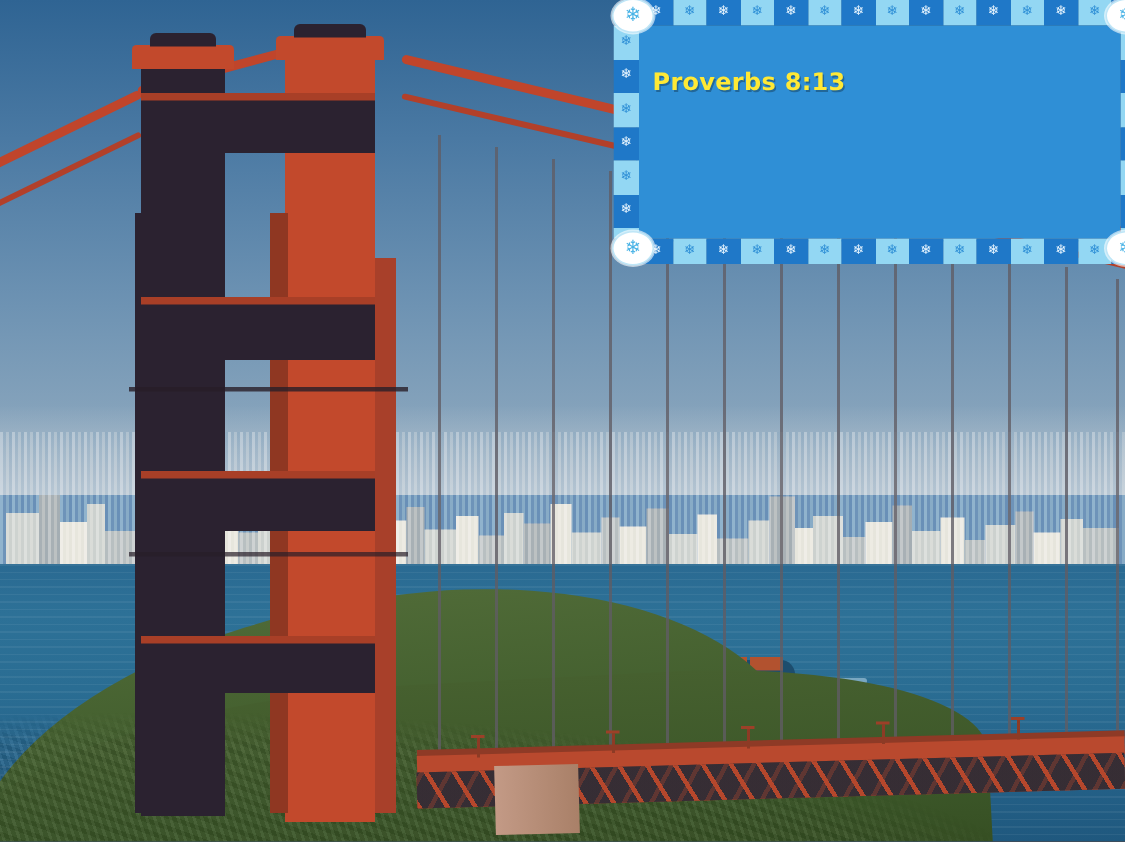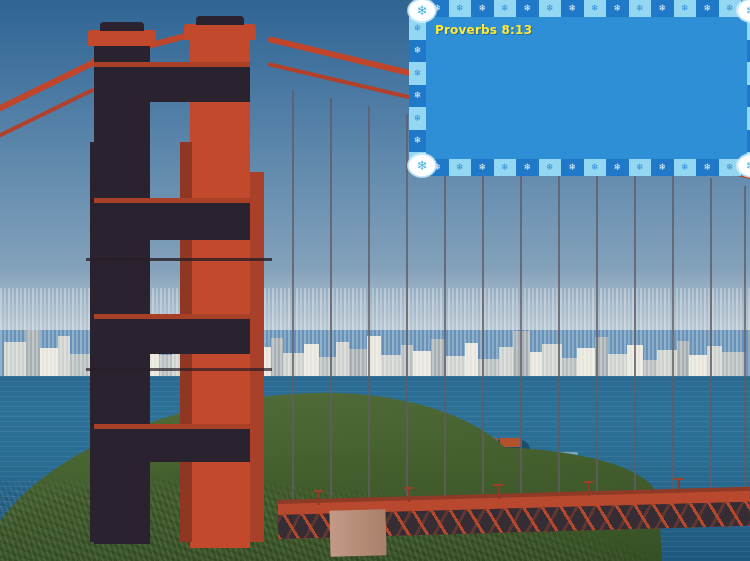--- a/index.html
+++ b/index.html
@@ -157,25 +157,26 @@
   .vb-corner.br{right:-1px;bottom:-1px;}
 
   .vb-text{
     position:absolute;left:17px;top:17px;right:17px;bottom:17px;
     padding:4px 8px 0 9px;
     box-sizing:border-box;
   }
   .vb-ref{
     color:#ffe936;
     font-weight:bold;
-    font-size:12px;
+    font-size:16px;
     line-height:19px;
     letter-spacing:.2px;
     text-shadow:1px 1px 0 rgba(0,0,0,.28);
     white-space:nowrap;
+    margin-top:24px;
   }
   .vb-body{
     color:#ffe936;
     font-weight:bold;
     font-size:17.5px;
     line-height:21.5px;
     text-align:justify;
     text-justify:inter-word;
     letter-spacing:.1px;
     text-shadow:1px 1px 0 rgba(0,0,0,.28);

